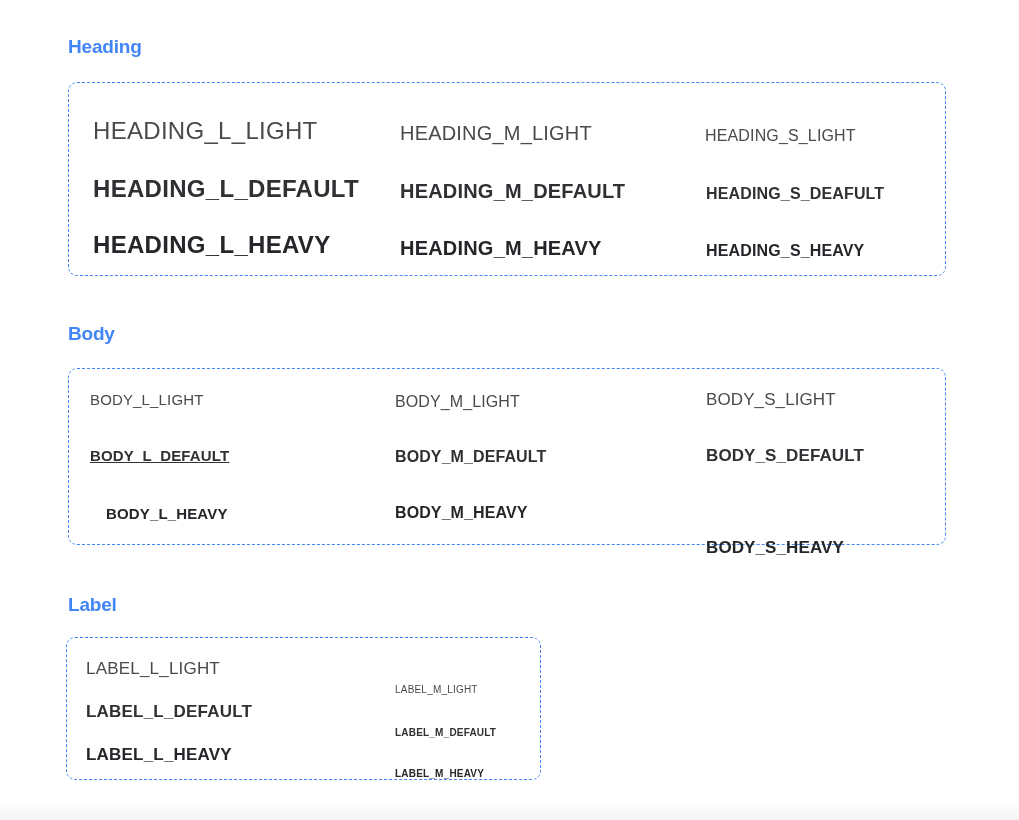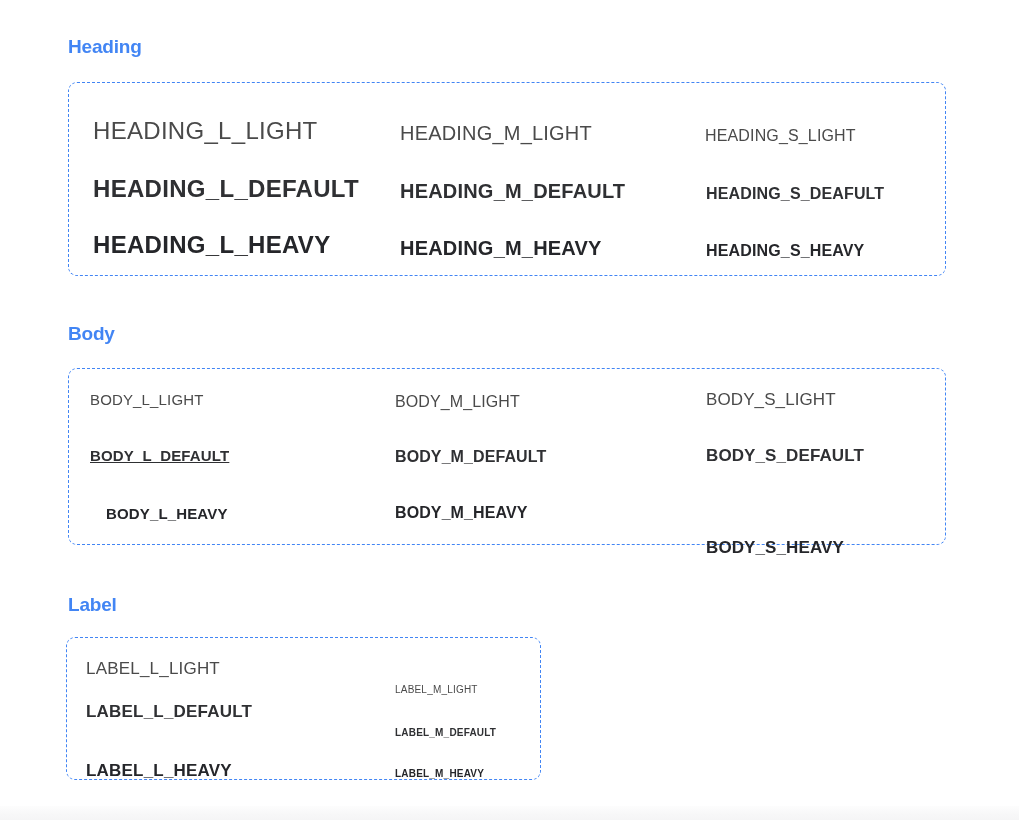--- a/index.html
+++ b/index.html
@@ -114,19 +114,19 @@
   <div class="section-title" style="left:68px; top:594px;">Label</div>
 
   <div class="spec-box" style="left:66px; top:637px; width:475px; height:143px;">
 
     <div class="spec-cell s-l-l w-light" style="left:19px; top:22px;">LABEL_L_LIGHT</div>
     <div class="spec-cell s-l-m w-light" style="left:328px; top:23px;">LABEL_M_LIGHT</div>
 
     <div class="spec-cell s-l-l w-default" style="left:19px; top:65px;">LABEL_L_DEFAULT</div>
     <div class="spec-cell s-l-m w-default" style="left:328px; top:66px;">LABEL_M_DEFAULT</div>
 
-    <div class="spec-cell s-l-l w-heavy" style="left:19px; top:124px;">LABEL_L_HEAVY</div>
+    <div class="spec-cell s-l-l w-heavy" style="left:19px; top:108px;">LABEL_L_HEAVY</div>
     <div class="spec-cell s-l-m w-heavy" style="left:328px; top:107px;">LABEL_M_HEAVY</div>
   </div>
 
   <div class="footer-band"></div>
 
 </div>
 
 </body></html>

